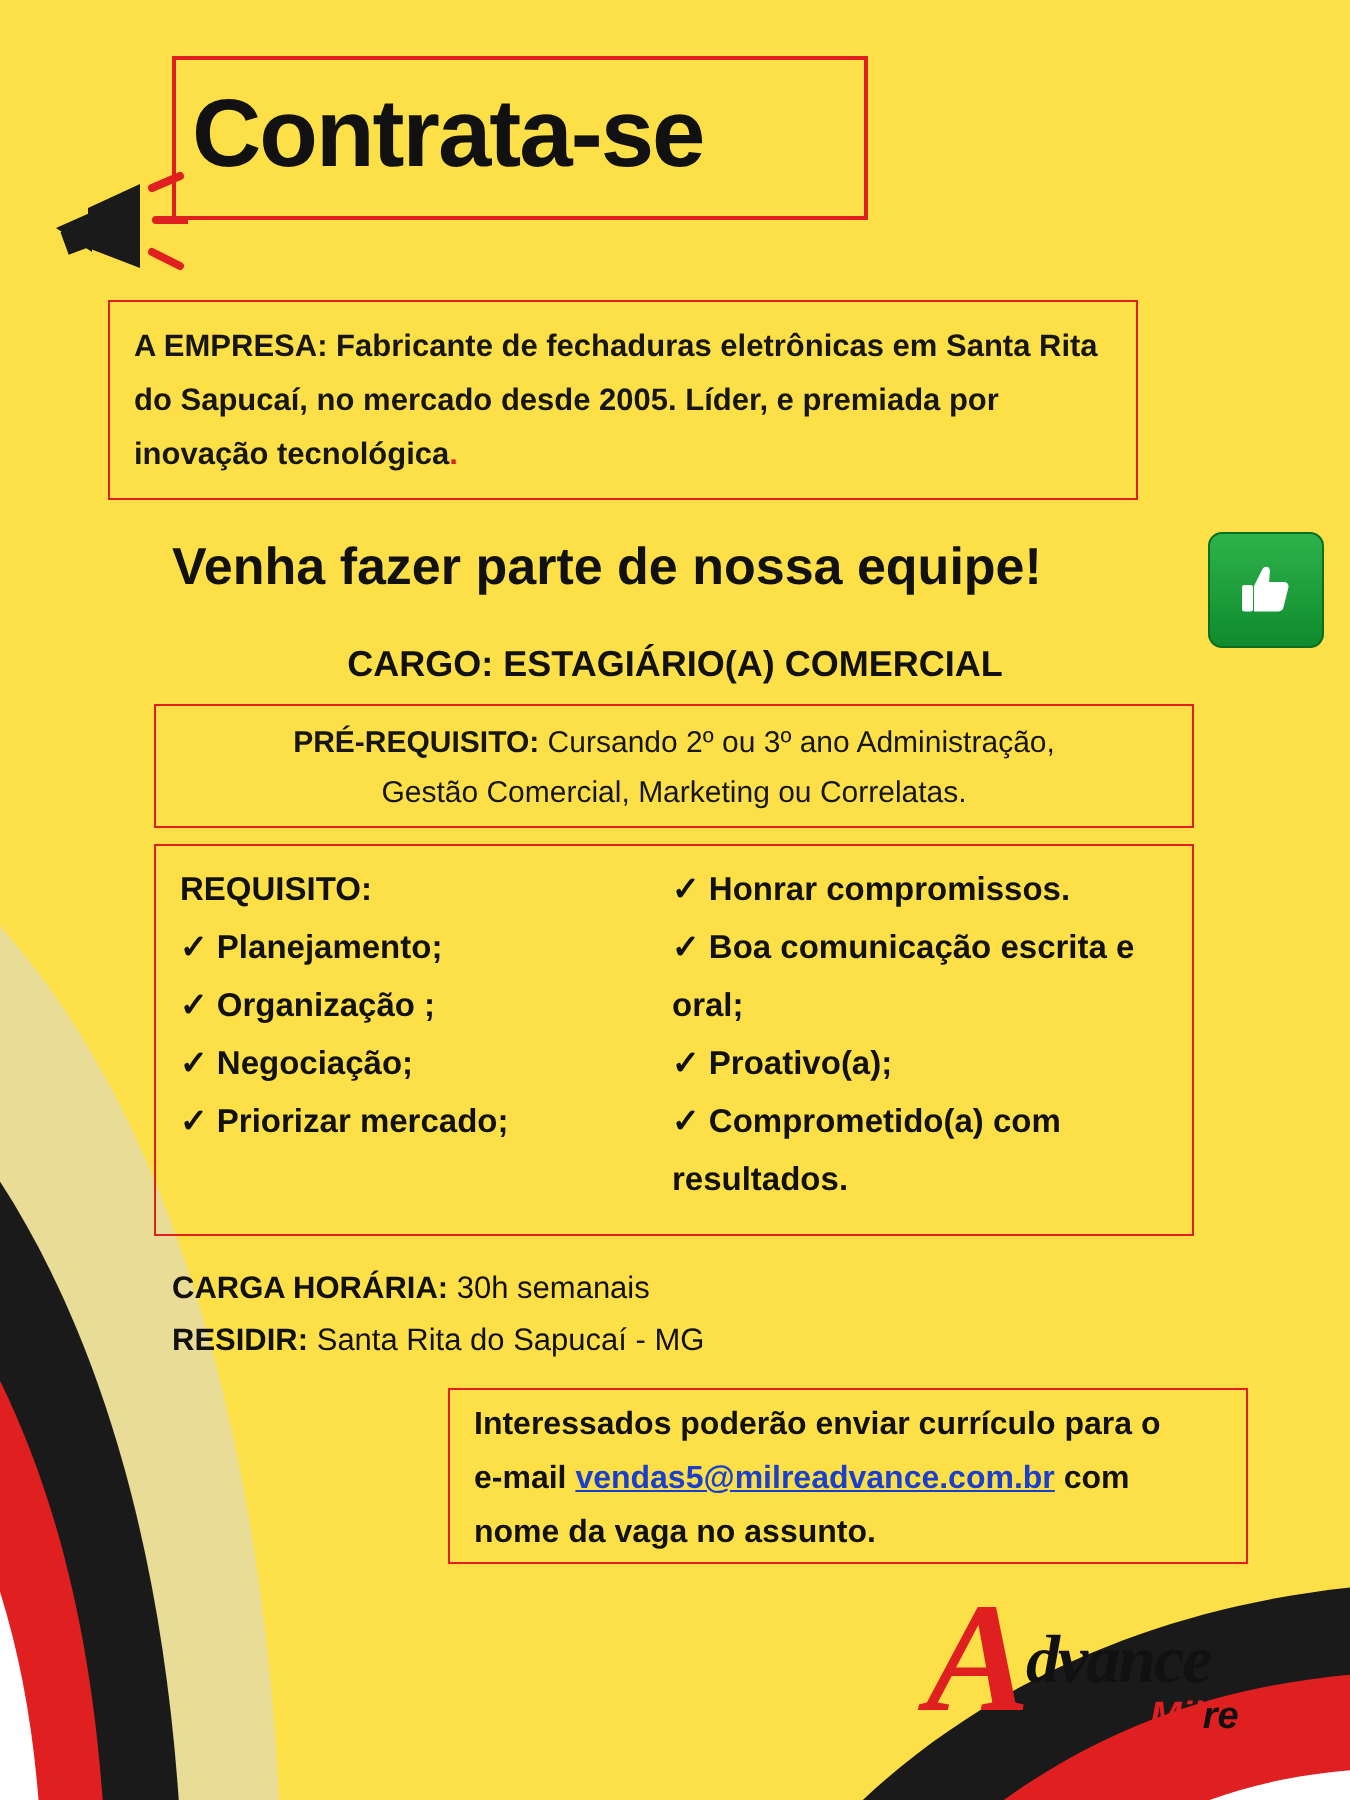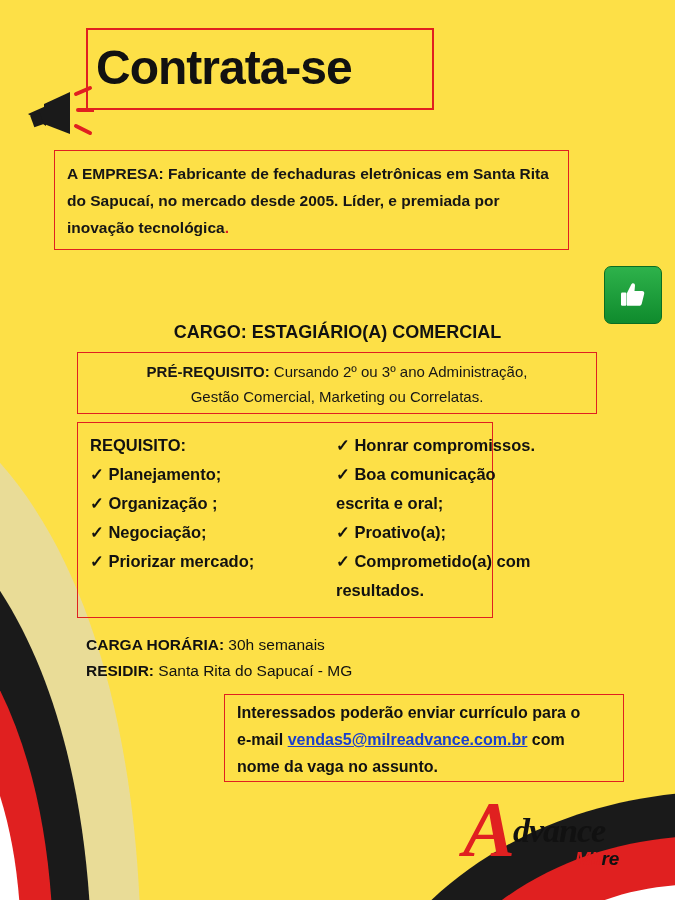--- a/index.html
+++ b/index.html
@@ -148,21 +148,21 @@
     color: #161616;
     line-height: 25px;
   }
   .prereq-line b { font-weight: bold; }
 
   
   .req-box {
     position: absolute;
     left: 77px;
     top: 422px;
-    width: 416px;
+    width: 520px;
     height: 196px;
     border: 1.5px solid #e02020;
     box-sizing: border-box;
     padding: 8px 10px 0 12px;
     display: flex;
   }
   .req-col {
     flex: 1;
     font-size: 16.5px;
     font-weight: bold;
@@ -281,20 +281,21 @@
     <rect x="8" y="30" width="10" height="12" transform="rotate(-20 13 36)" fill="#1a1a1a"></rect>
     <path d="M52,10 L66,4" stroke="#e02020" stroke-width="4" stroke-linecap="round"></path>
     <path d="M54,26 L70,26" stroke="#e02020" stroke-width="4" stroke-linecap="round"></path>
     <path d="M52,42 L66,49" stroke="#e02020" stroke-width="4" stroke-linecap="round"></path>
   </svg>
 
   <div class="company-box">
     <div class="company-text"><b>A EMPRESA:</b><span> Fabricante de fechaduras eletrônicas em Santa Rita do Sapucaí, no mercado desde 2005. Líder, e premiada por inovação tecnológica</span><span class="red-dot">.</span></div>
   </div>
 
+  <div class="invite">Venha fazer parte de nossa equipe!</div>
   <div class="thumb">
     <svg width="34" height="34" viewBox="0 0 34 34">
       <path d="M11,15 L15,7 C16,4.5 19,5 19,7.5 L18.5,13 L26,13 C27.6,13 28.6,14.4 28.2,15.8 L25.8,25.5 C25.5,26.9 24.4,27.8 23,27.8 L11,27.8 Z" fill="#ffffff"></path>
       <rect x="5" y="14.5" width="5.5" height="13.3" rx="1.2" fill="#ffffff"></rect>
     </svg>
   </div>
 
   <div class="cargo"><span class="label">CARGO:</span><span> ESTAGIÁRIO(A) COMERCIAL</span></div>
 
   <div class="prereq-box">

